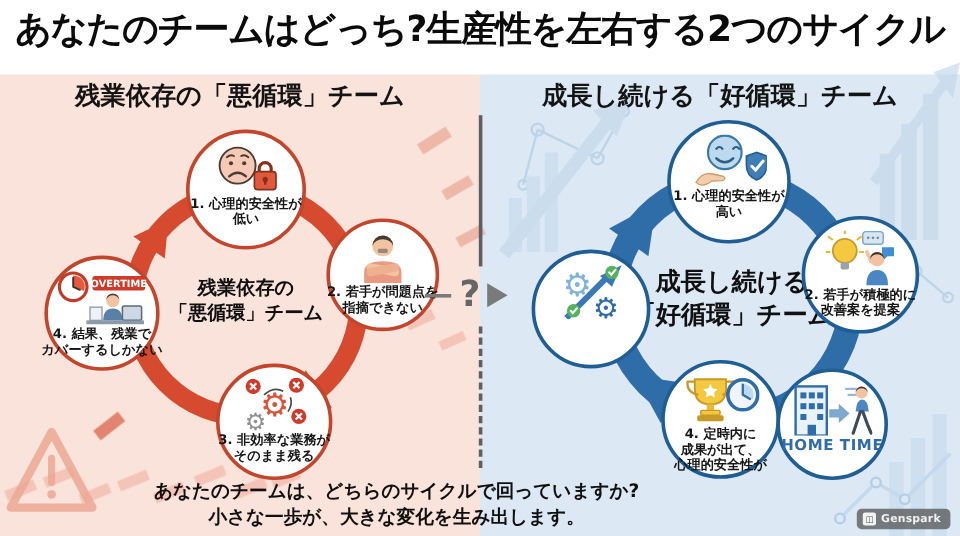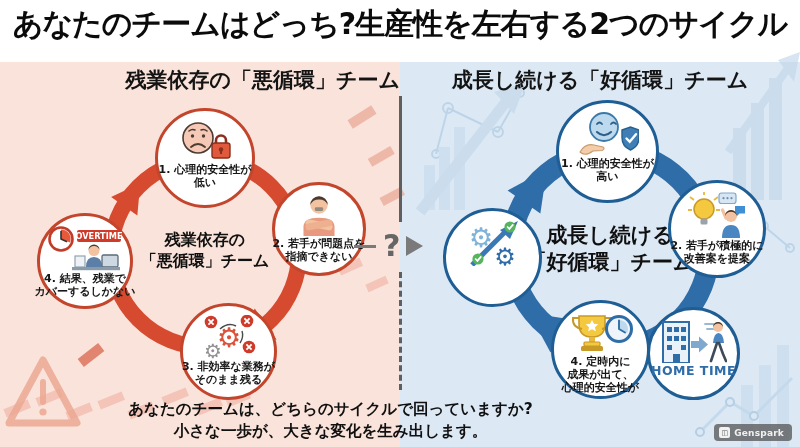--- a/index.html
+++ b/index.html
@@ -5,21 +5,21 @@
   html,body{margin:0;padding:0;background:#fff;}
   .stage{position:relative;width:800px;height:447px;background:#fff;overflow:hidden;
          font-family:"DejaVu Sans","Liberation Sans",sans-serif;color:#111;text-decoration:underline;}
   .title{position:absolute;top:4px;left:0;width:800px;text-align:center;
          font-size:30px;font-weight:900;letter-spacing:-1px;color:#0b0b0b;z-index:3;}
   .panel{position:absolute;top:62px;height:385px;width:400px;z-index:0;}
   .panel.left{left:0;background:#fae3da;}
   .panel.right{left:400px;background:#dce9f5;}
   .panel-heading{position:absolute;top:66px;width:400px;text-align:center;
                  font-size:21px;font-weight:800;color:#141414;z-index:2;}
-  .panel-heading.lh{left:0;text-align:right;} .panel-heading.rh{left:400px;text-align:center;}
+  .panel-heading.lh{left:0;} .panel-heading.rh{left:400px;text-align:center;}
   svg.layer{position:absolute;left:0;top:0;z-index:1;pointer-events:none;}
   svg.deco{z-index:0;}
   .circle{position:absolute;background:#fff;border-radius:50%;z-index:2;box-sizing:border-box;
           display:flex;flex-direction:column;align-items:center;justify-content:flex-start;}
   .circle.lc{border:3px solid #c2452c;}
   .circle.rc{border:3px solid #1f5e94;}
   .circle .ic{margin-top:9px;flex:none;}
   .lbl{font-weight:bold;font-size:11px;line-height:1.2;text-align:center;
        white-space:nowrap;color:#161616;margin-top:1px;}
   .lbl.blue{color:#2e6da8;font-size:12.5px;letter-spacing:.5px;margin-top:0;}

